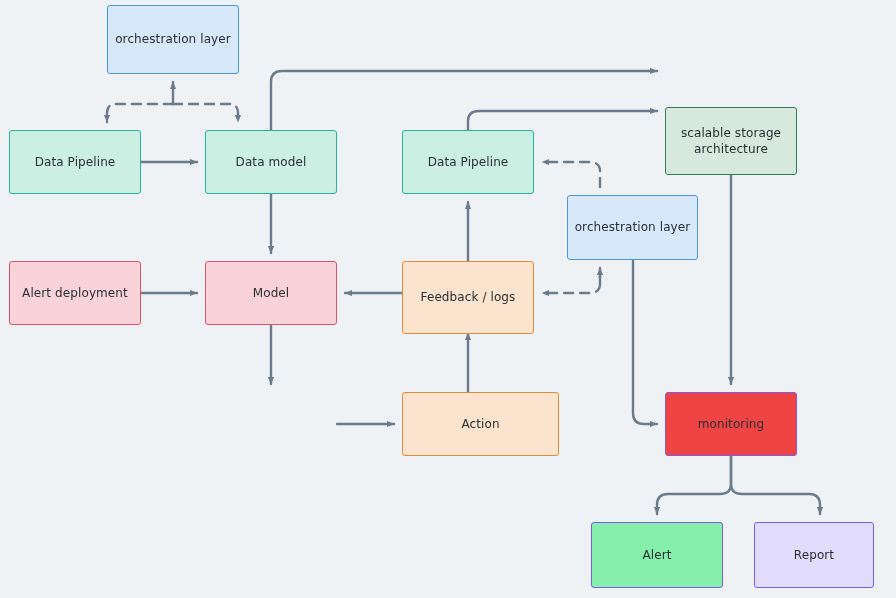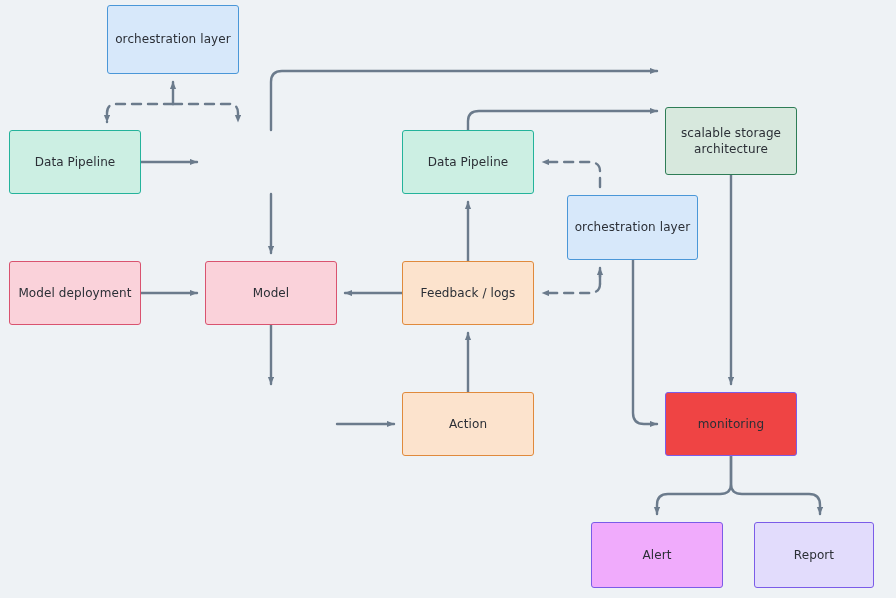--- a/index.html
+++ b/index.html
@@ -110,51 +110,54 @@
 
   <div class="node" style="left:665px; top:62px; width:132px; height:68px; background:#d7e8dd; border-color:#2e7d56;margin-top:45px;">
     <span class="label">scalable storage
 architecture</span>
   </div>
 
   <div class="node" style="left:9px; top:130px; width:132px; height:64px; background:#ccefe3; border-color:#24b39b;">
     <span class="label">Data Pipeline</span>
   </div>
 
+  <div class="node" style="left:205px; top:130px; width:132px; height:64px; background:#ccefe3; border-color:#24b39b;">
+    <span class="label">Data model</span>
+  </div>
 
   <div class="node" style="left:402px; top:130px; width:132px; height:64px; background:#ccefe3; border-color:#24b39b;">
     <span class="label">Data Pipeline</span>
   </div>
 
   <div class="node" style="left:567px; top:195px; width:131px; height:65px; background:#d7e8fa; border-color:#4a97d8;">
     <span class="label">orchestration layer</span>
   </div>
 
   <div class="node" style="left:9px; top:261px; width:132px; height:64px; background:#fad2da; border-color:#d9536f;">
-    <span class="label">Model deployment</span>
+    <span class="label">Alert deployment</span>
   </div>
 
   <div class="node" style="left:205px; top:261px; width:132px; height:64px; background:#fad2da; border-color:#d9536f;align-items:center;">
     <span class="label">Model</span>
   </div>
 
-  <div class="node" style="left:402px; top:261px; width:132px; height:64px; background:#fce3cd; border-color:#e08a3c;">
+  <div class="node" style="left:402px; top:261px; width:132px; height:73px; background:#fce3cd; border-color:#e08a3c;">
     <span class="label">Feedback / logs</span>
   </div>
 
 
-  <div class="node" style="left:402px; top:392px; width:132px; height:64px; background:#fce3cd; border-color:#e08a3c;">
+  <div class="node" style="left:402px; top:392px; width:157px; height:64px; background:#fce3cd; border-color:#e08a3c;">
     <span class="label">Action</span>
   </div>
 
   <div class="node" style="left:665px; top:392px; width:132px; height:64px; background:#ef4444; border-color:#7b5ce8;">
     <span class="label">monitoring</span>
   </div>
 
-  <div class="node" style="left:591px; top:522px; width:132px; height:66px; background:#f0abfc; border-color:#7b5ce8;">
+  <div class="node" style="left:591px; top:522px; width:132px; height:66px; background:#86efac; border-color:#7b5ce8;">
     <span class="label">Alert</span>
   </div>
 
   <div class="node" style="left:754px; top:522px; width:120px; height:66px; background:#e2dcfc; border-color:#7b5ce8;">
     <span class="label">Report</span>
   </div>
 
 </div>
 
 </body></html>

